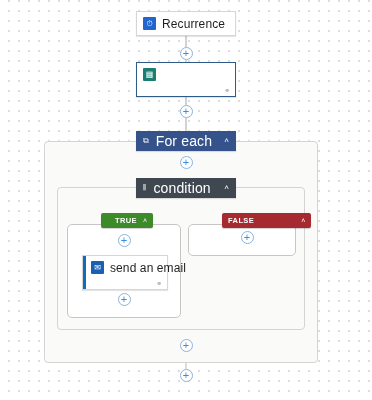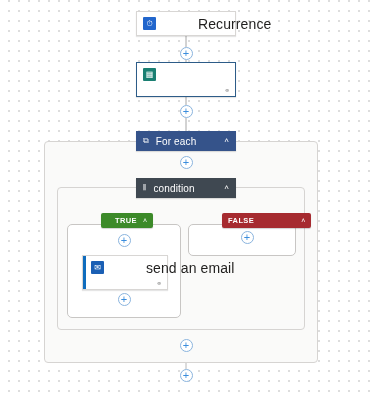--- a/index.html
+++ b/index.html
@@ -49,23 +49,22 @@
     display:flex;align-items:center;
     height:23px;padding-left:6px;
   }
   .card .ico{
     width:13px;height:13px;border-radius:1px;
     flex:0 0 auto;margin-right:6px;
     display:flex;align-items:center;justify-content:center;
     font-size:8px;color:#ffffff;line-height:1;
   }
   .card .ttl{
-    font-size:14px;color:#201f1e;white-space:nowrap;
+    font-size:12px;color:#201f1e;white-space:nowrap;
     letter-spacing:.1px;
-    margin-left:36px;
   }
   .card .foot{
     height:13px;position:relative;
   }
   .card .chain{
     position:absolute;right:5px;top:1px;
     font-size:7px;color:#9a9a9a;line-height:1;
   }
   .card .accent{
     position:absolute;left:0;top:0;bottom:0;width:2.5px;
@@ -79,21 +78,21 @@
     box-sizing:border-box;
     padding:0 7px;
     height:20px;
     box-shadow:0 1px 1px rgba(0,0,0,.12);
   }
   .hdr .hico{
     font-size:8px;color:#ffffff;margin-right:7px;line-height:1;
     opacity:.92;
   }
   .hdr .hlbl{
-    font-size:10px;color:#ffffff;white-space:nowrap;letter-spacing:.15px;
+    font-size:14px;color:#ffffff;white-space:nowrap;letter-spacing:.15px;
   }
   .hdr .hchev{
     margin-left:auto;font-size:8px;color:#ffffff;line-height:1;
   }
   .hdr-foreach{background:#35538a;}
   .hdr-condition{background:#3f4851;}
 
   
   .pill{
     position:absolute;

